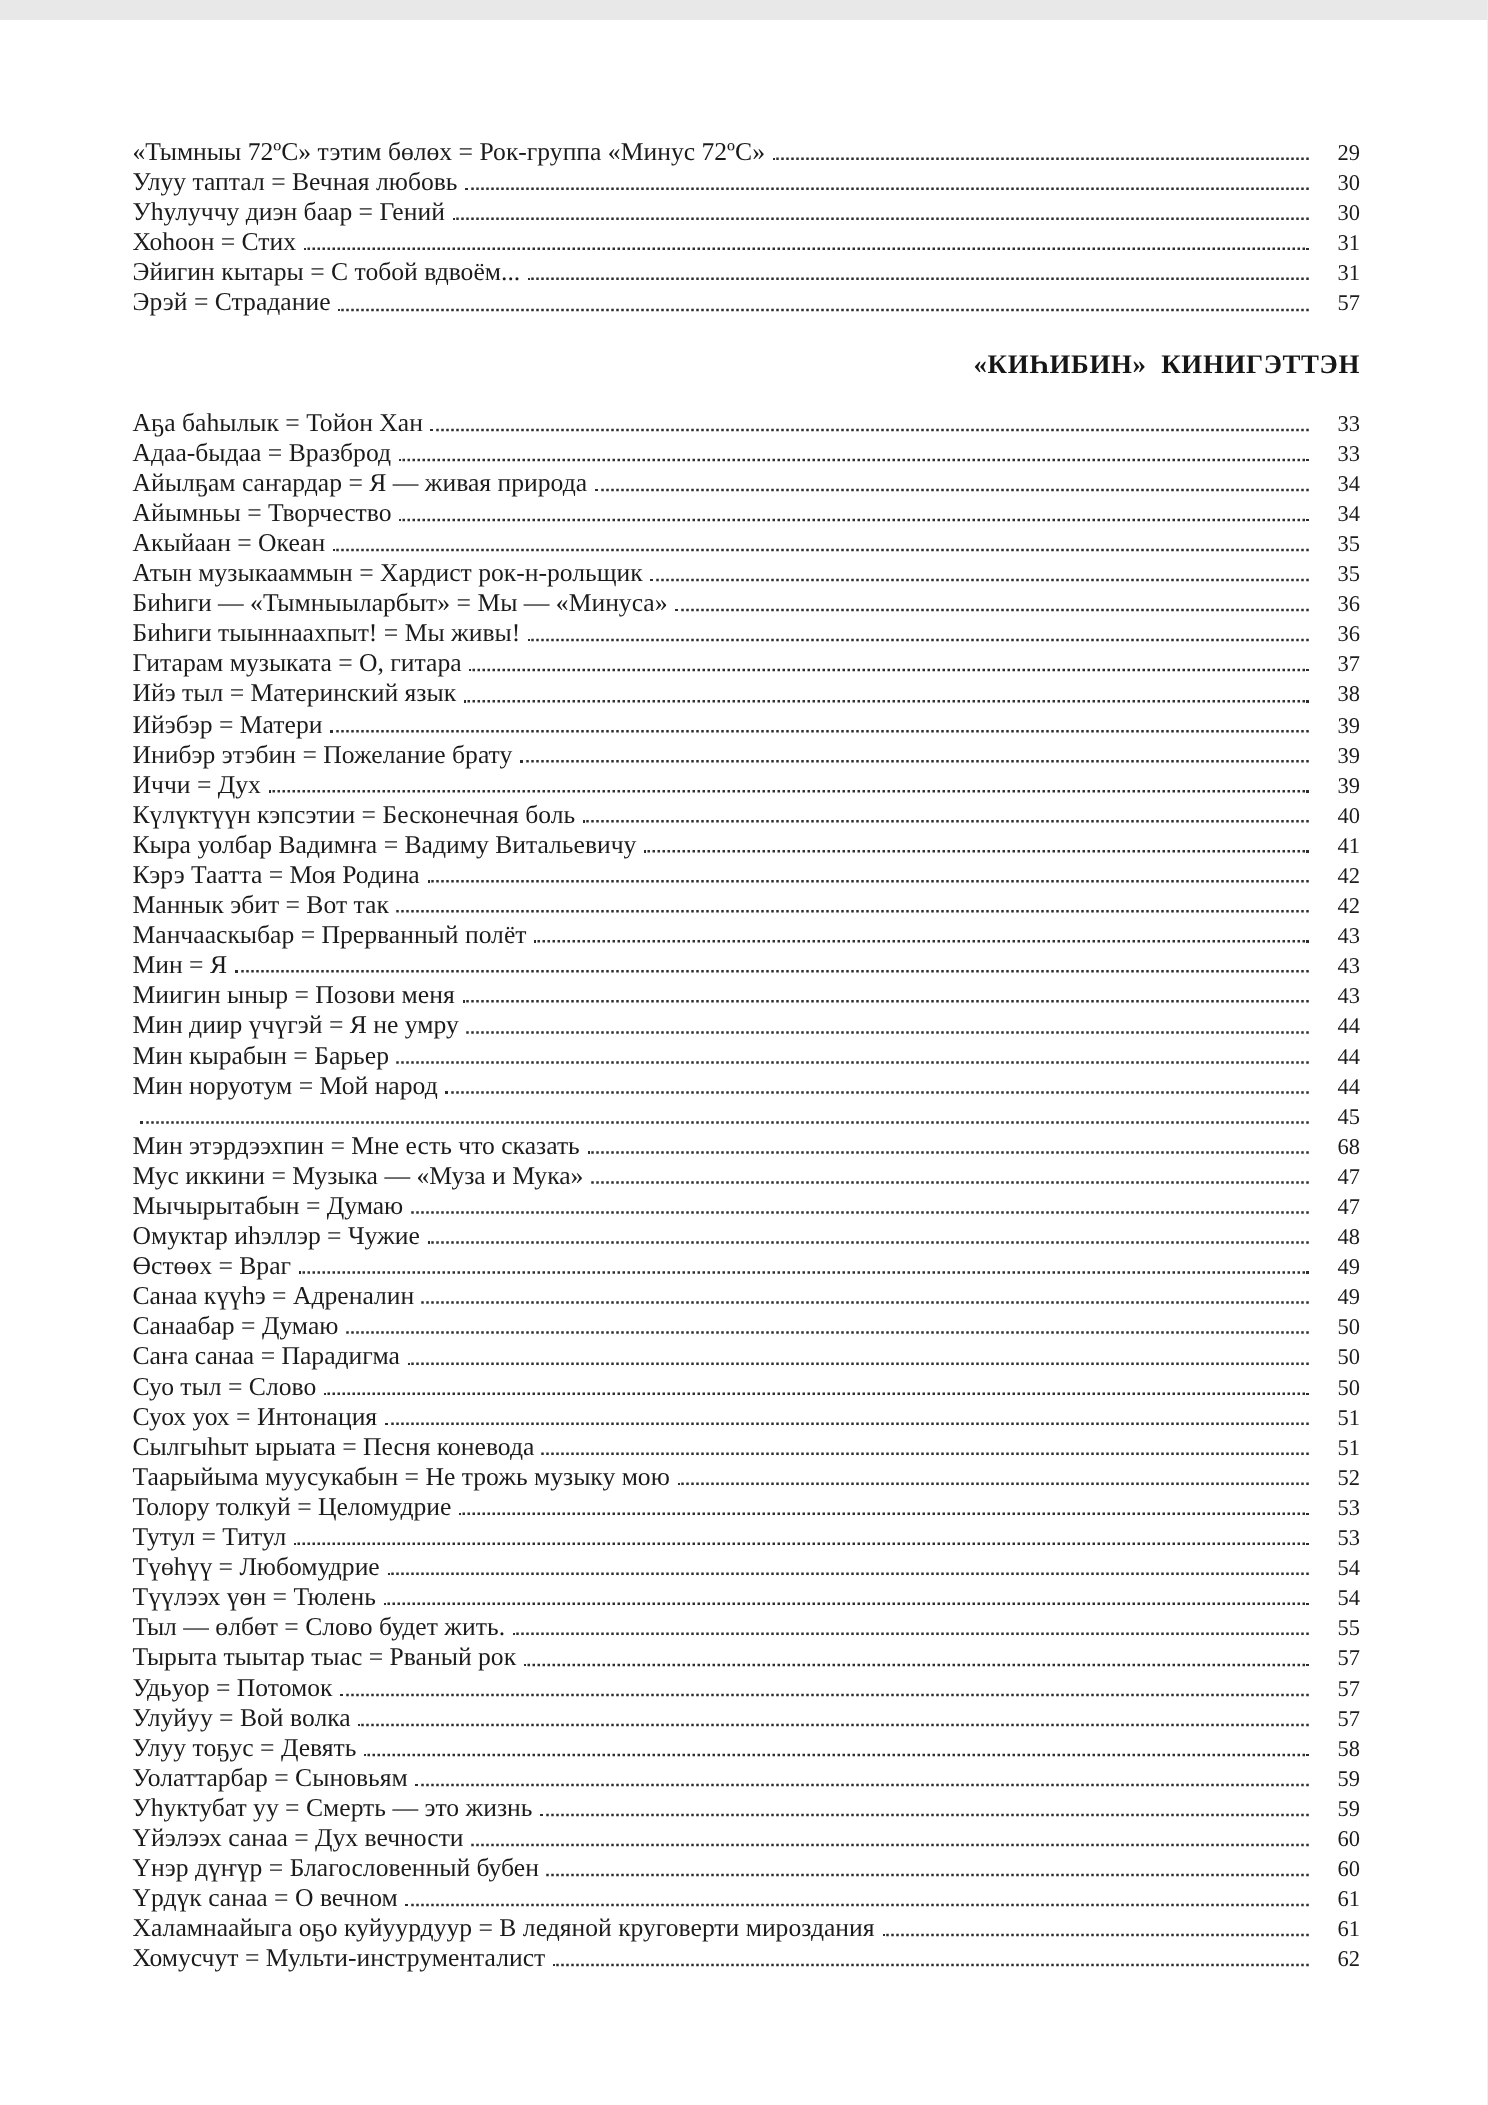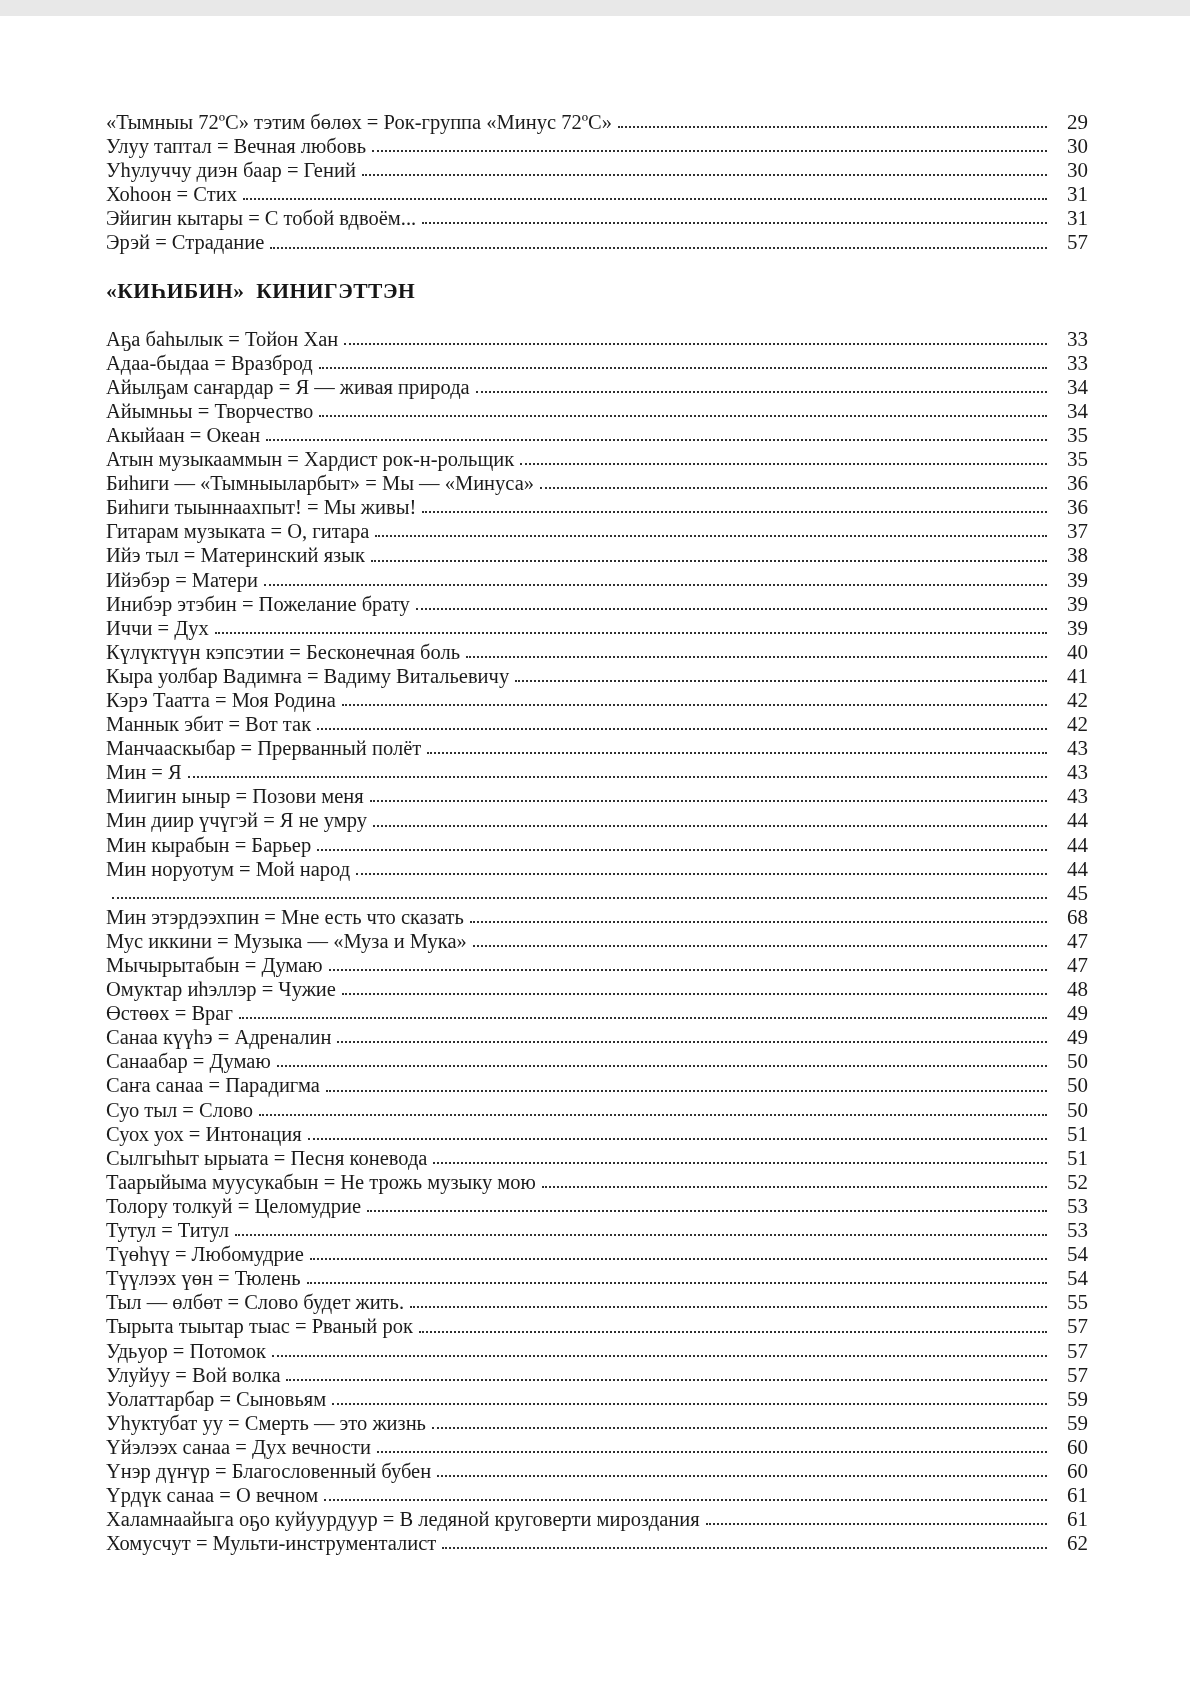--- a/index.html
+++ b/index.html
@@ -33,28 +33,28 @@
     flex: 1;
     height: 0;
     align-self: flex-end;
     margin: 0 3px 6px 6px;
     border-bottom: 2.2px dotted #2f2f2f;
     min-width: 8px;
   }
   .pageno {
     width: 38px;
     text-align: right;
-    font-size: 21px;
+    font-size: 18px;
     line-height: 24.1px;
     flex: none;
   }
   .section-heading {
     margin: 24px 0 20px 0;
     height: 28px;
-    text-align: left;
+    text-align: right;
     font-size: 21.5px;
     font-weight: bold;
     letter-spacing: 0.5px;
     white-space: pre;
     color: #161616;
   }
   .scan-edge {
     position: absolute;
     left: 8px;
     right: 8px;
@@ -313,20 +313,25 @@
     <span class="title">Удьуор = Потомок</span>
     <span class="leader"></span>
     <span class="pageno">57</span>
   </div>
       <div class="row">
     <span class="title">Улуйуу = Вой волка</span>
     <span class="leader"></span>
     <span class="pageno">57</span>
   </div>
       <div class="row">
+    <span class="title">Улуу тоҕус = Девять</span>
+    <span class="leader"></span>
+    <span class="pageno">58</span>
+  </div>
+      <div class="row">
     <span class="title">Уолаттарбар = Сыновьям</span>
     <span class="leader"></span>
     <span class="pageno">59</span>
   </div>
       <div class="row">
     <span class="title">Уһуктубат уу = Смерть — это жизнь</span>
     <span class="leader"></span>
     <span class="pageno">59</span>
   </div>
       <div class="row">

